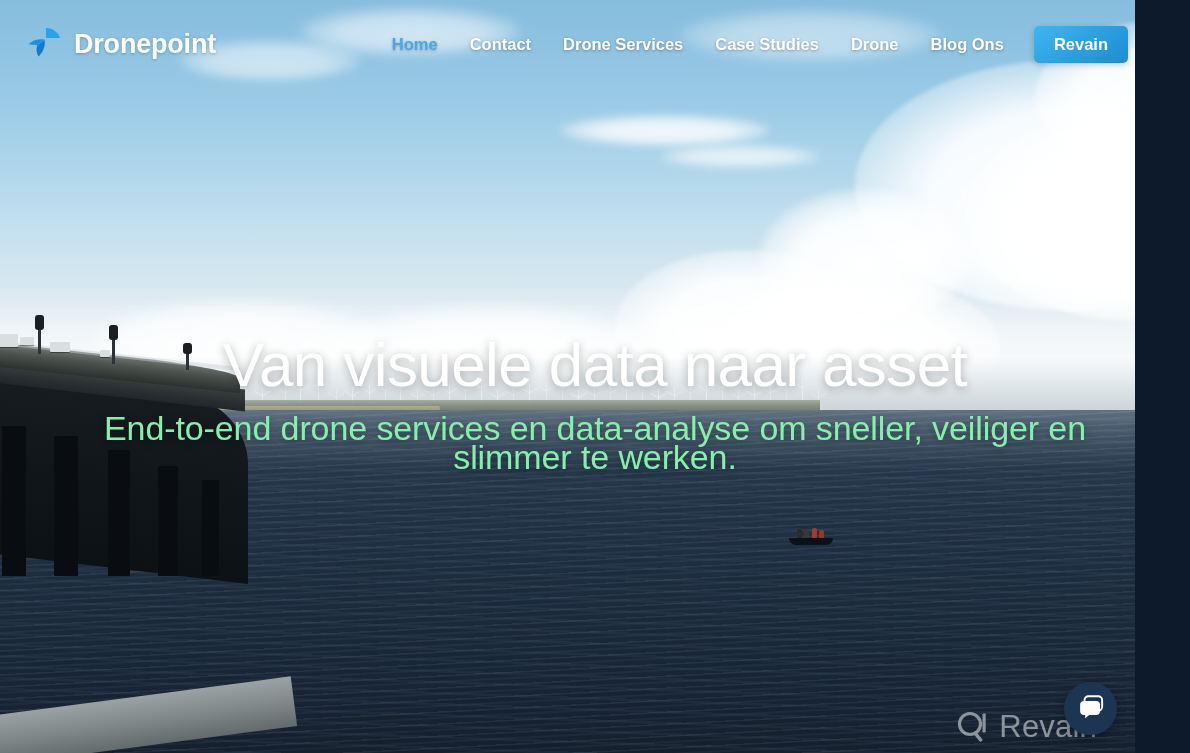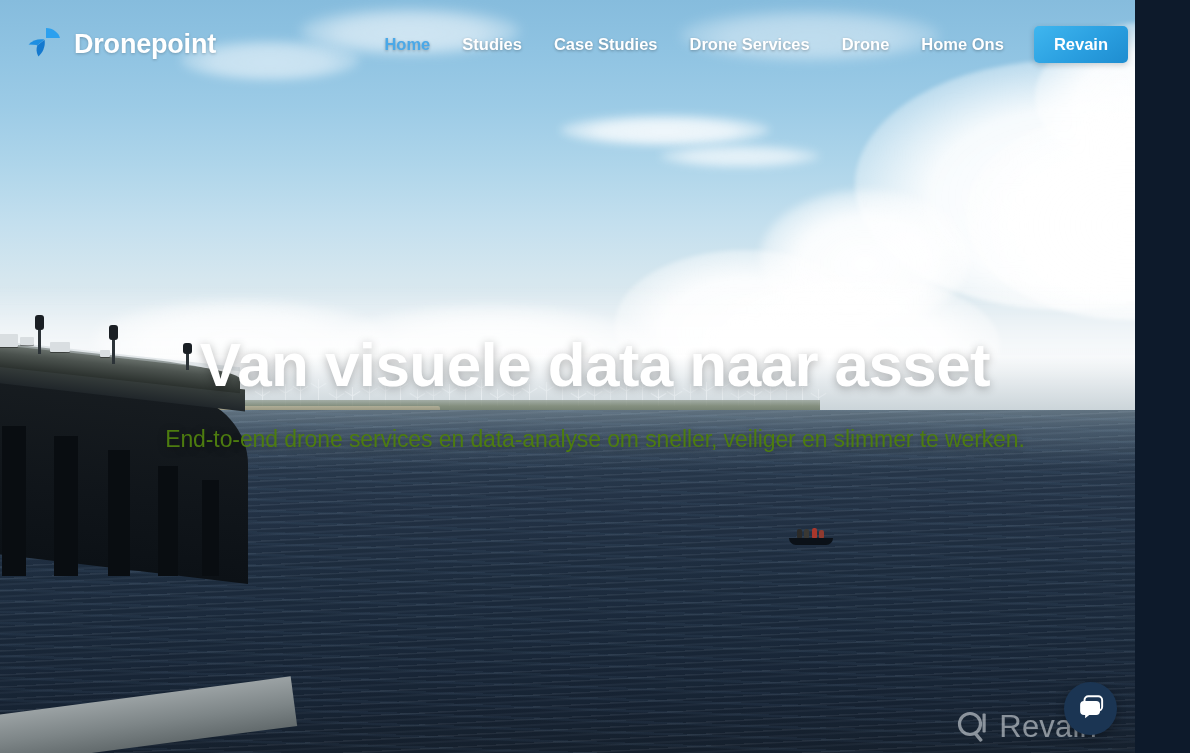--- a/index.html
+++ b/index.html
@@ -216,28 +216,28 @@
     border-radius:1px; box-shadow:0 0 0 1px rgba(0,0,0,.18);
   }
 
   
   .hero-text {
     position:absolute; left:0; top:325px; width:1190px;
     text-align:center; z-index:30; padding:0 90px;
   }
   .hero-title {
     color:#ffffff;
-    font-size:62px; line-height:80px; font-weight:700;
+    font-size:62px; line-height:80px; font-weight:400;
     letter-spacing:-.6px;
     text-shadow:0 2px 10px rgba(0,0,0,.30);
   }
   .hero-sub {
-    margin-top:20px;
-    color:#4d7c0f;
-    font-size:23px; line-height:29px; font-weight:400;
+    margin-top:9px;
+    color:#86efac;
+    font-size:34px; line-height:29px; font-weight:400;
     letter-spacing:-.1px;
     text-shadow:0 2px 8px rgba(0,0,0,.34);
   }
 
   
   .watermark {
     position:absolute; right:38px; bottom:8px;
     display:flex; align-items:center; gap:9px;
     z-index:35; pointer-events:none;
     opacity:.55;
@@ -383,33 +383,33 @@
         </svg>
       </span>
       <span class="brand-name">Dronepoint</span>
     </div>
 
     <nav class="nav" id="nav">
         <div class="nav-item active">
           <span>Home</span>
         </div>
         <div class="nav-item">
-          <span>Studies</span>
+          <span>Contact</span>
+        </div>
+        <div class="nav-item">
+          <span>Drone Services</span>
         </div>
         <div class="nav-item">
           <span>Case Studies</span>
         </div>
         <div class="nav-item">
-          <span>Drone Services</span>
+          <span>Drone</span>
         </div>
         <div class="nav-item">
-          <span>Drone</span>
-        </div>
-        <div class="nav-item">
-          <span>Home Ons</span>
+          <span>Blog Ons</span>
         </div>
         <button class="nav-cta">Revain</button>
         <span class="lang-flag"><svg viewBox="0 0 60 40" width="23" height="15">
             <rect width="60" height="40" fill="#012169"></rect>
             <path d="M0,0 60,40 M60,0 0,40" stroke="#ffffff" stroke-width="8"></path>
             <path d="M0,0 60,40 M60,0 0,40" stroke="#C8102E" stroke-width="4"></path>
             <path d="M30,0 V40 M0,20 H60" stroke="#ffffff" stroke-width="13"></path>
             <path d="M30,0 V40 M0,20 H60" stroke="#C8102E" stroke-width="7"></path>
           </svg></span>
       </nav>

